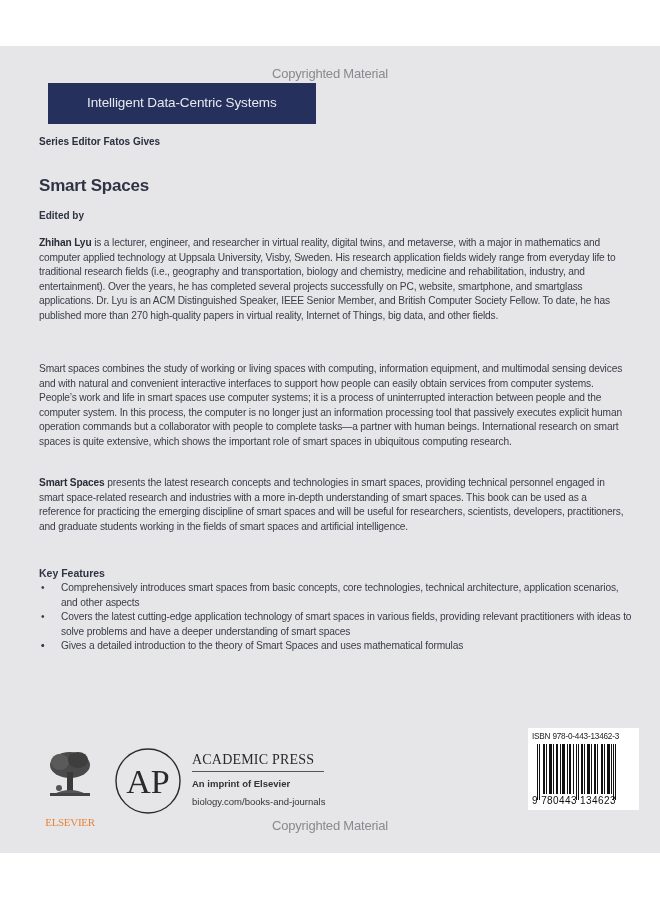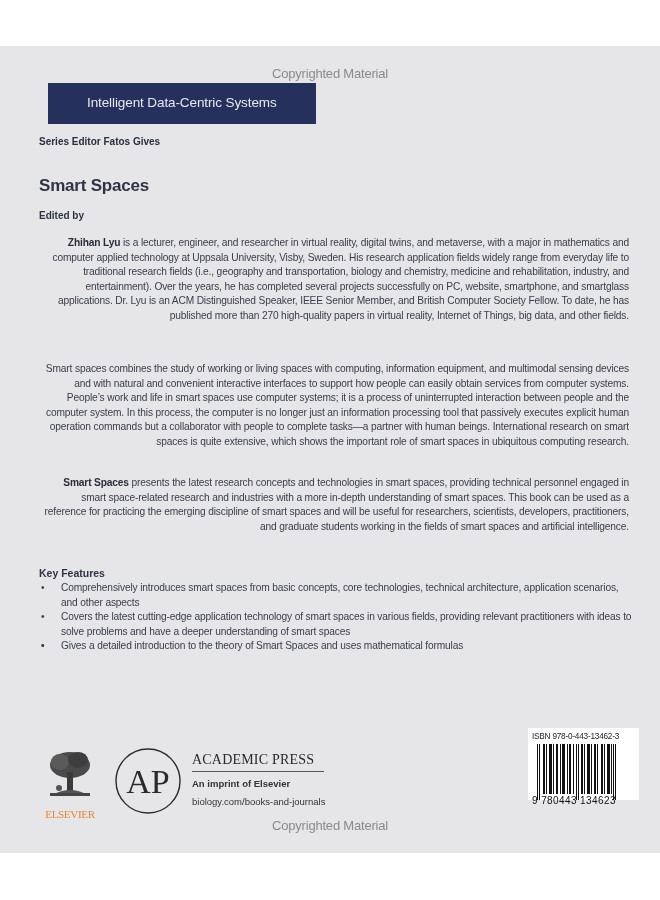--- a/index.html
+++ b/index.html
@@ -8,38 +8,38 @@
   .page { position:absolute; left:0; top:46px; width:660px; height:807px; background:#e6e6e8; }
   .copyright { position:absolute; left:0; width:660px; text-align:center; font-size:13px; color:#8a8a8e;
                letter-spacing:-0.2px; }
   .copyright.top { top:20px; }
   .copyright.bottom { top:772px; }
   .banner { position:absolute; left:0; top:37px; width:268px; height:41px; background:#25305c;margin-left:48px; }
   .banner-text { position:absolute; left:39px; top:12px; font-size:13.5px; color:#e8e9ef; white-space:nowrap; letter-spacing:-0.1px; }
   .series-editor { position:absolute; left:39px; top:90px; font-size:10px; font-weight:bold; color:#2a2e3e; }
   .title { position:absolute; left:39px; top:130px; font-size:17px; font-weight:bold; color:#2f3344; letter-spacing:-0.2px; }
   .edited-by { position:absolute; left:39px; top:164px; font-size:10px; font-weight:bold; color:#2f3344; }
-  .para { position:absolute; left:39px; width:590px; font-size:10.2px; line-height:14.5px; color:#3a3d48; letter-spacing:-0.15px; margin:0;text-align:right; }
+  .para { position:absolute; left:39px; width:590px; font-size:10.2px; line-height:14.5px; color:#3a3d48; letter-spacing:-0.15px; margin:0; }
   .para b { color:#2a2d38; }
   .bio { top:190px; }
   .about { top:316px; }
   .present { top:430px; }
   .kf-title { position:absolute; left:39px; top:521px; font-size:10.5px; font-weight:bold; color:#2f3344; }
   .kf-list { position:absolute; left:39px; top:535px; width:595px; margin:0; padding:0; list-style:none; }
   .kf-list li { position:relative; padding-left:22px; font-size:10.2px; line-height:14.5px; color:#3a3d48; letter-spacing:-0.15px; }
   .kf-list li .bullet { position:absolute; left:2px; top:0; }
   .elsevier { position:absolute; left:40px; top:704px; width:60px; height:72px; }
   .tree { width:44px; height:48px; margin:0 auto; display:block; }
-  .els-label { display:block; text-align:center; font-family:"Liberation Serif", serif; font-size:11px; color:#e8833a; margin-top:10px; letter-spacing:-0.3px; }
+  .els-label { display:block; text-align:center; font-family:"Liberation Serif", serif; font-size:11px; color:#e8833a; margin-top:18px; letter-spacing:-0.3px; }
   .ap-logo { position:absolute; left:114px; top:701px; width:68px; height:68px; }
   .ap-name { position:absolute; left:192px; top:706px; font-family:"Liberation Serif", serif; font-size:14px; color:#2a2a2a; letter-spacing:0.2px; }
   .ap-rule { position:absolute; left:192px; top:725px; width:132px; height:1px; background:#555; }
   .ap-imprint { position:absolute; left:192px; top:732px; font-size:9.5px; color:#333;font-weight:bold; }
   .ap-url { position:absolute; left:192px; top:750px; font-size:9.5px; color:#333; }
-  .barcode-box { position:absolute; left:528px; top:682px; width:111px; height:72px; background:#ffffff; }
+  .barcode-box { position:absolute; left:528px; top:682px; width:111px; height:82px; background:#ffffff; }
   .isbn { position:absolute; left:4px; top:4px; font-size:8.2px; color:#222; white-space:nowrap; letter-spacing:-0.2px; }
   .bars { position:absolute; left:9px; top:16px; height:54px; display:flex; align-items:flex-start; }
   .bars span { display:block; background:#111; height:50px; }
   .bars span.long { height:56px; }
   .digits { position:absolute; left:4px; top:67px; font-size:10px; color:#111; white-space:nowrap; letter-spacing:0.4px; }
 </style>
 </head>
 <body>
 
 <div class="page">

